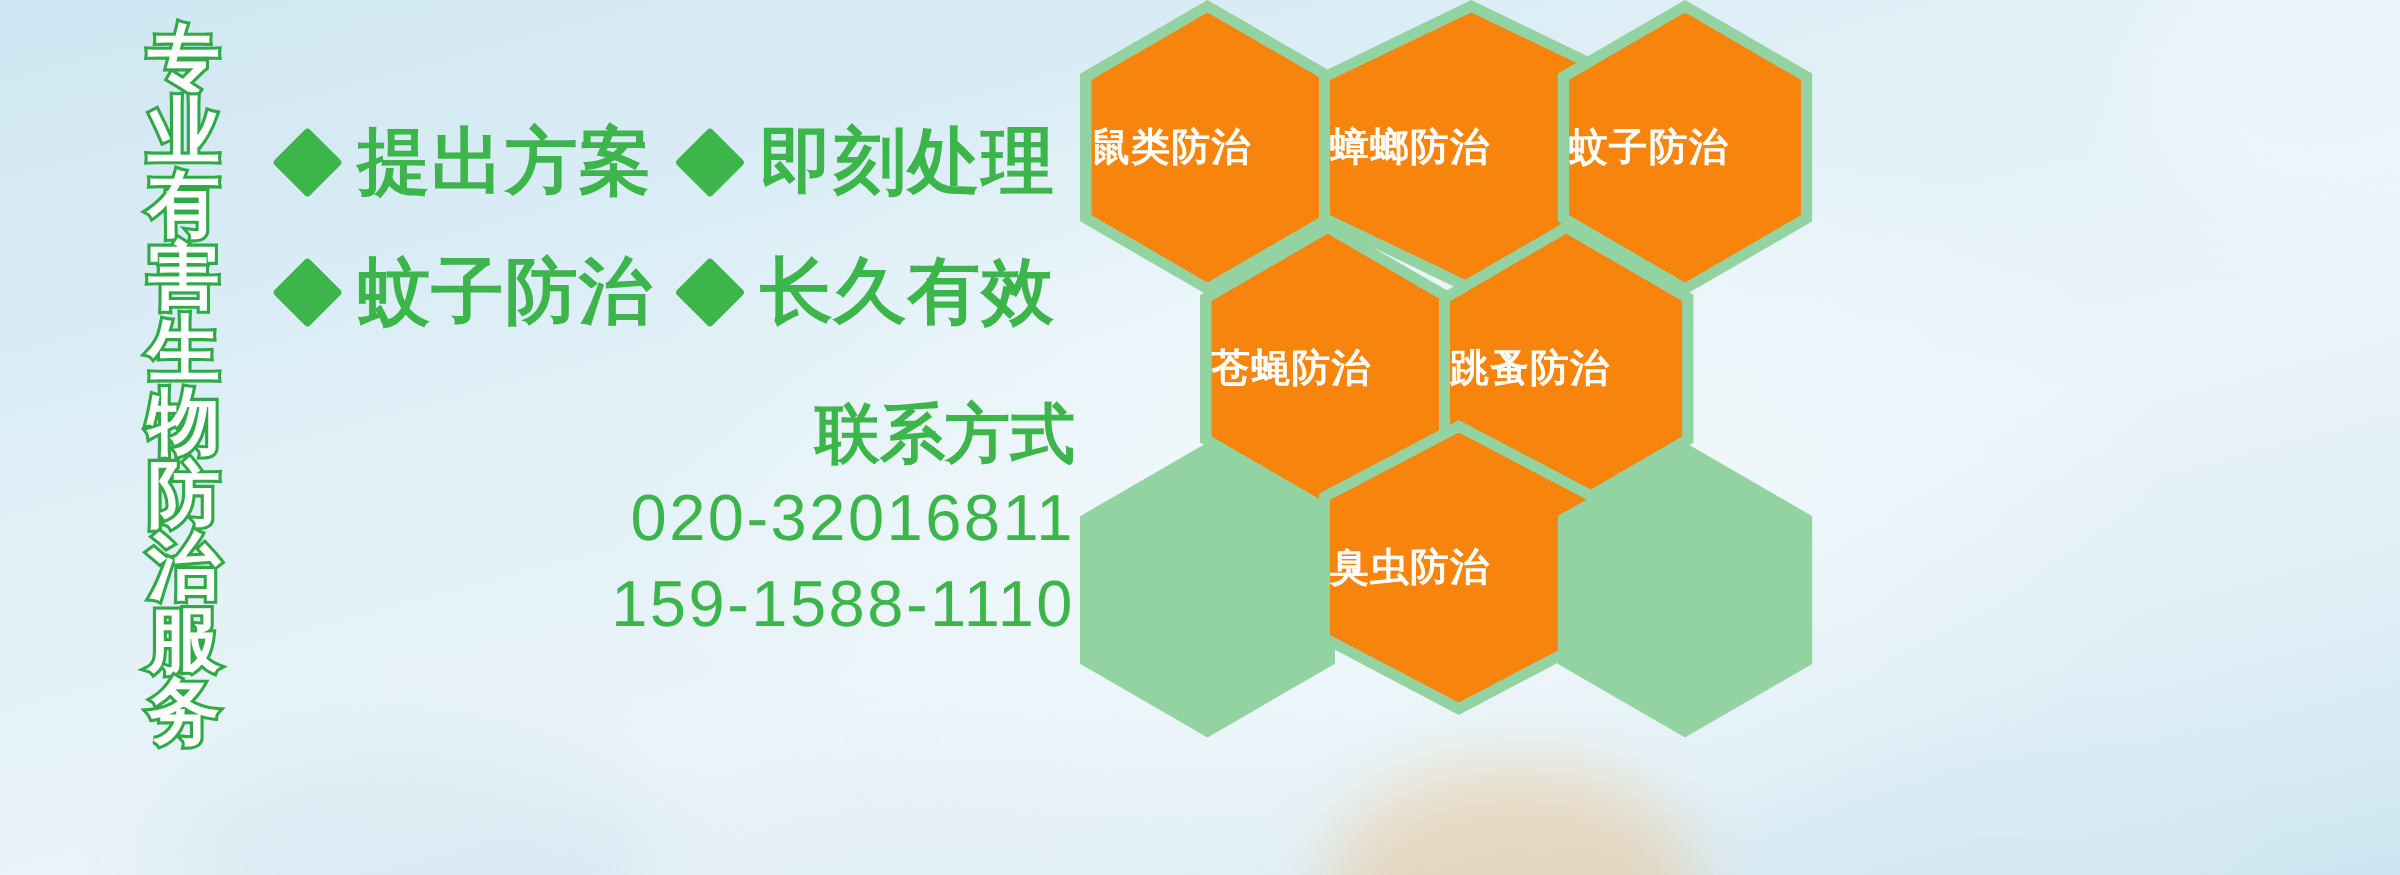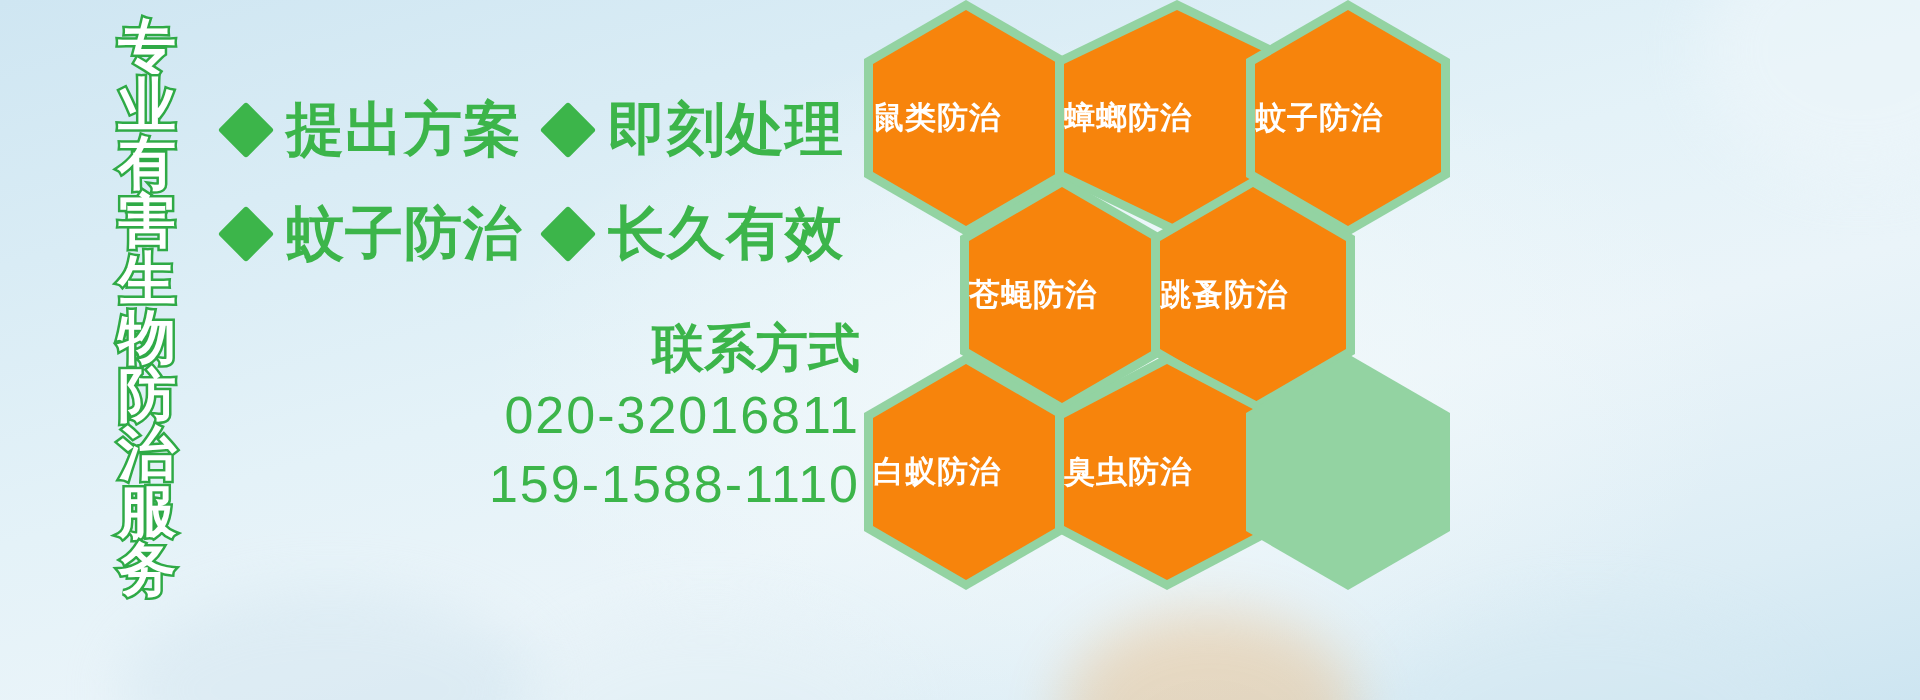--- a/index.html
+++ b/index.html
@@ -170,26 +170,23 @@
 
     <div class="hexwrap" style="left:293px;top:181px;">
       <div class="hex"></div>
       <div class="hex-inner">
         <span class="hexlabel">跳蚤防治</span>
       </div>
     </div>
 
     <div class="hexwrap" style="left:6px;top:358px;">
       <div class="hex"></div>
-      <div class="hex-inner">
-        <span class="hexlabel">白蚁防治</span>
-      </div>
     </div>
 
-    <div class="hexwrap" style="left:197px;top:358px;padding-left:20px;">
+    <div class="hexwrap" style="left:197px;top:340px;padding-left:20px;">
       <div class="hex"></div>
       <div class="hex-inner">
         <span class="hexlabel">臭虫防治</span>
       </div>
     </div>
 
     <div class="hexwrap" style="left:388px;top:358px;">
       <div class="hex"></div>
     </div>
 

